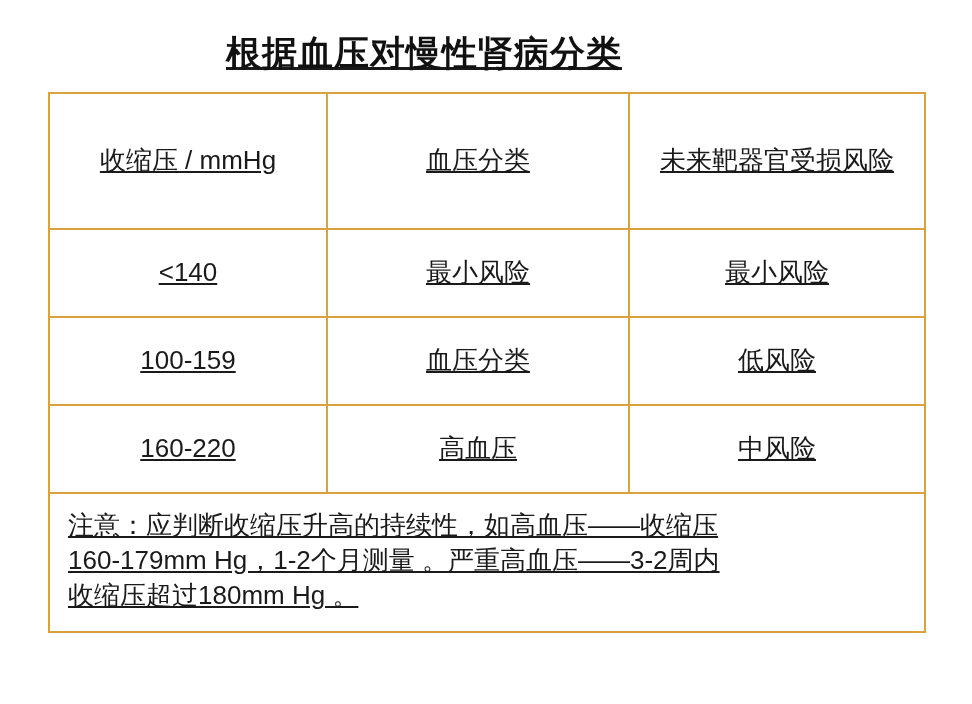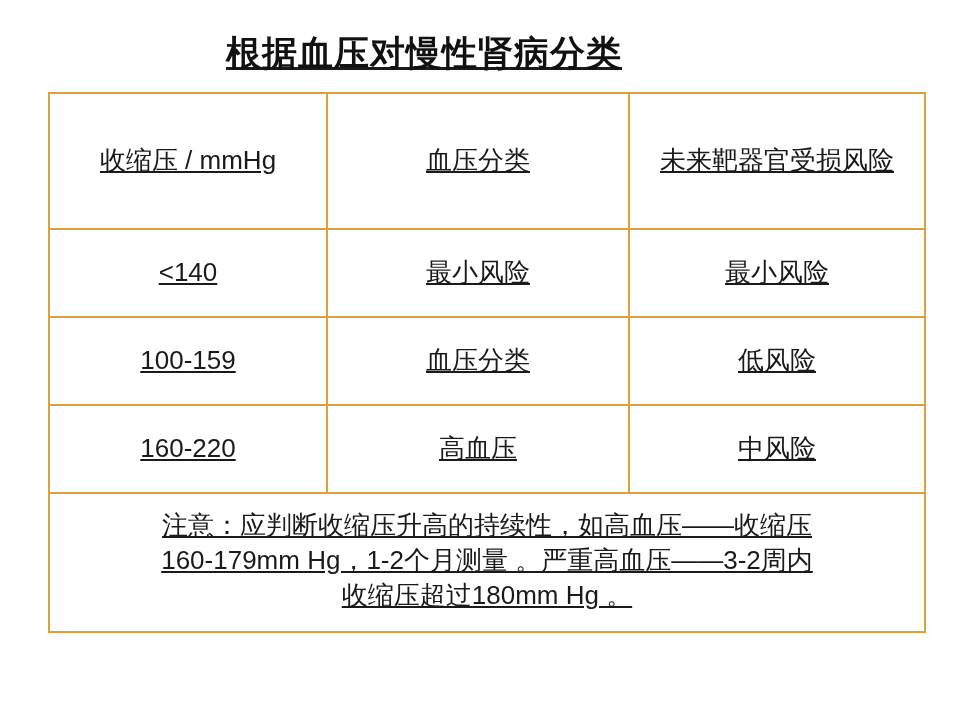--- a/index.html
+++ b/index.html
@@ -63,21 +63,20 @@
   col.c3 { width: 296px; }
   .note-cell {
     text-align: left !important;
     font-size: 25px;
     line-height: 1.55;
     padding: 14px 18px 18px 18px !important;
     height: auto !important;
   }
   .note-cell p {
     margin: 0;
-    text-align: center;
   }
 </style>
 </head>
 <body>
 
 <div class="page">
 
   <div class="title">根据血压对慢性肾病分类</div>
 
   <div class="table-wrap">

